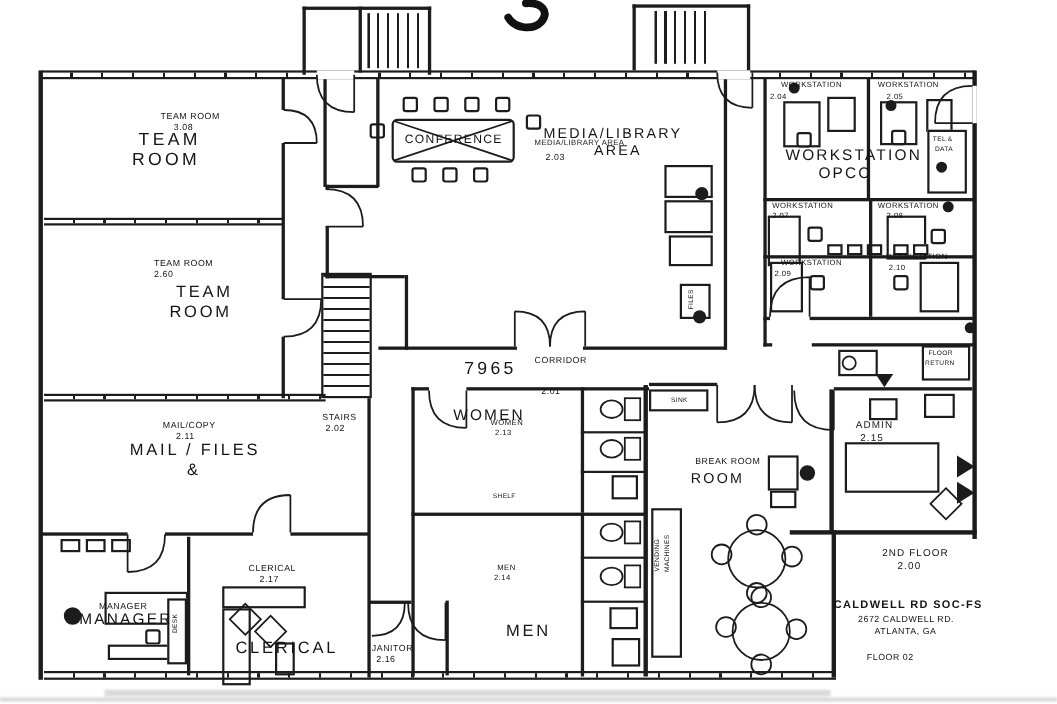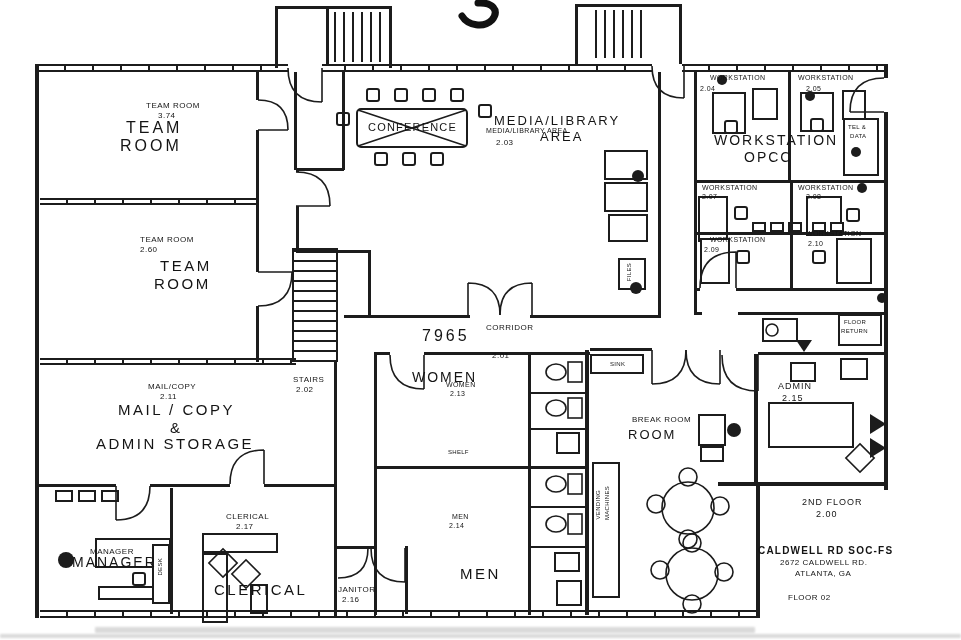--- a/index.html
+++ b/index.html
@@ -240,21 +240,21 @@
 
       <polygon points="870,414 886,424 870,434"></polygon>
       <polygon points="870,438 886,448 870,458"></polygon>
       <polygon points="796,340 812,340 804,352"></polygon>
     </g>
 
     <path d="M462,16 C468,26 484,28 492,20 C500,10 492,2 478,3" stroke="#111" stroke-width="7" fill="none" stroke-linecap="round"></path>
   </svg>
 
   <div class="lbl s8" style="left:146px;top:102px">TEAM ROOM</div>
-  <div class="lbl s8" style="left:158px;top:112px">3.74</div>
+  <div class="lbl s8" style="left:158px;top:112px">3.08</div>
   <div class="lbl b16" style="left:126px;top:120px">TEAM</div>
   <div class="lbl b16" style="left:120px;top:138px">ROOM</div>
 
   <div class="lbl s8" style="left:140px;top:236px">TEAM ROOM</div>
   <div class="lbl s8" style="left:140px;top:246px">2.60</div>
   <div class="lbl b15" style="left:160px;top:258px">TEAM</div>
   <div class="lbl b15" style="left:154px;top:276px">ROOM</div>
 
   <div class="lbl s11" style="left:368px;top:122px">CONFERENCE</div>
 
@@ -287,23 +287,22 @@
 
   <div class="lbl b16" style="left:422px;top:328px">7965</div>
   <div class="lbl s8" style="left:486px;top:324px">CORRIDOR</div>
   <div class="lbl s8" style="left:492px;top:352px">2.01</div>
 
   <div class="lbl s8" style="left:293px;top:376px">STAIRS</div>
   <div class="lbl s8" style="left:296px;top:386px">2.02</div>
 
   <div class="lbl s8" style="left:148px;top:383px">MAIL/COPY</div>
   <div class="lbl s8" style="left:160px;top:393px">2.11</div>
-  <div class="lbl b15" style="left:118px;top:402px">MAIL / COPY</div>
+  <div class="lbl b15" style="left:118px;top:402px">MAIL / FILES</div>
   <div class="lbl b15" style="left:170px;top:420px">&amp;</div>
-  <div class="lbl b15" style="left:96px;top:436px">ADMIN STORAGE</div>
 
   <div class="lbl b14" style="left:412px;top:370px">WOMEN</div>
   <div class="lbl s7" style="left:446px;top:381px">WOMEN</div>
   <div class="lbl s7" style="left:450px;top:390px">2.13</div>
   <div class="lbl s6" style="left:448px;top:449px">SHELF</div>
 
   <div class="lbl s7" style="left:452px;top:513px">MEN</div>
   <div class="lbl s7" style="left:449px;top:522px">2.14</div>
   <div class="lbl b15" style="left:460px;top:566px">MEN</div>
 

